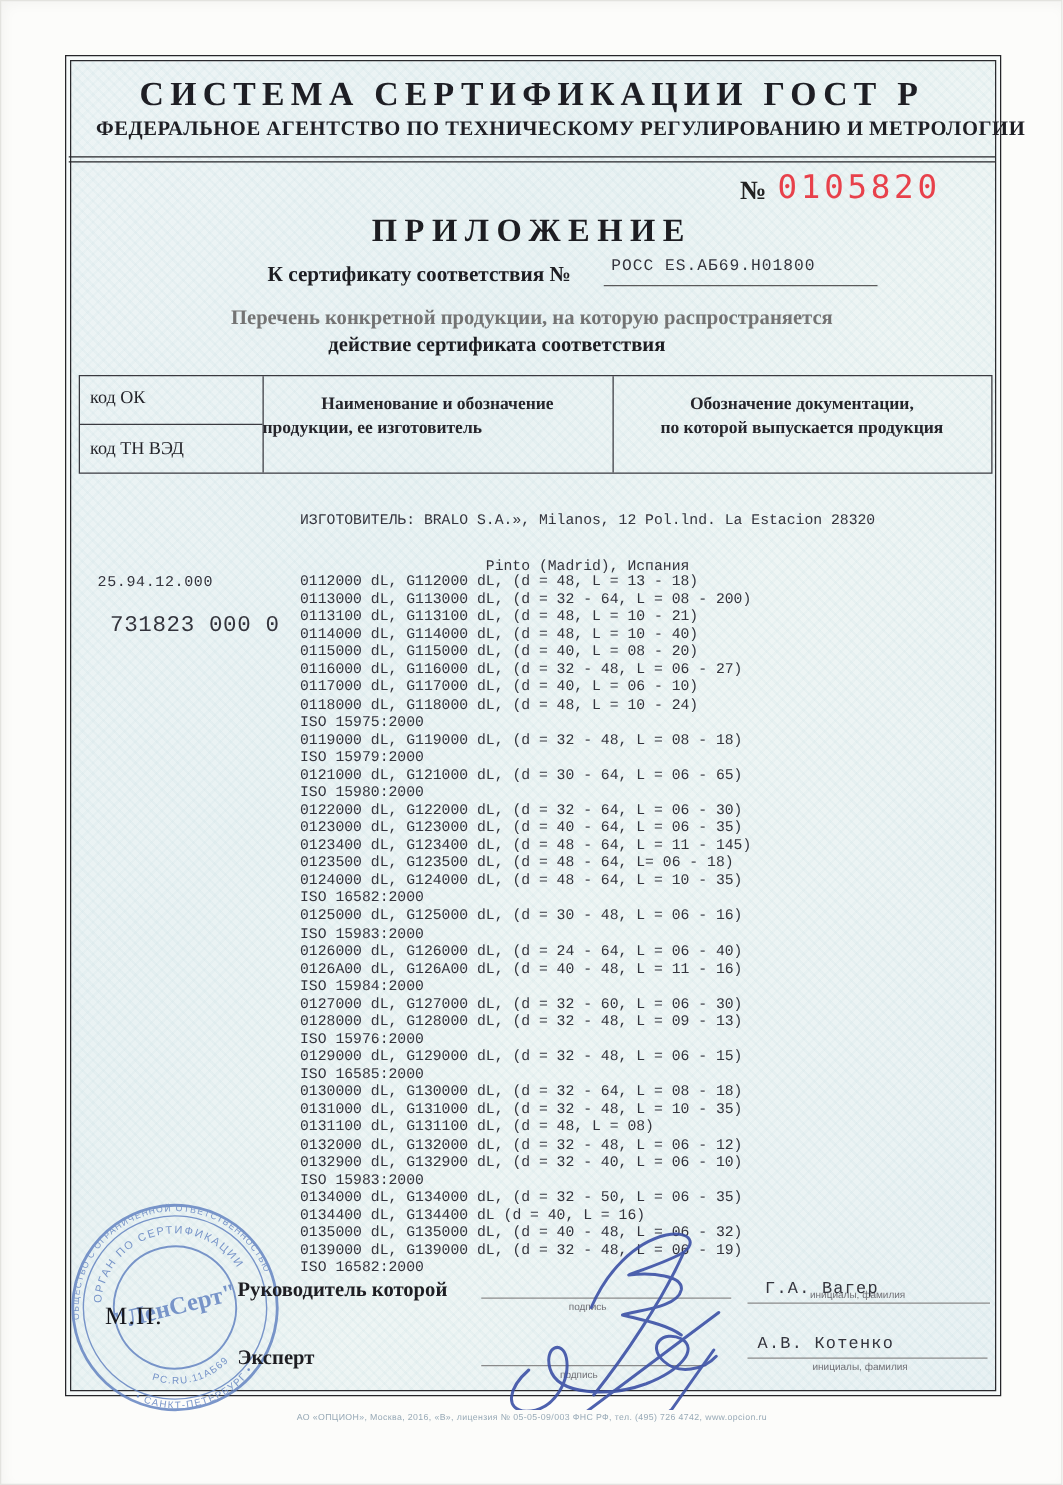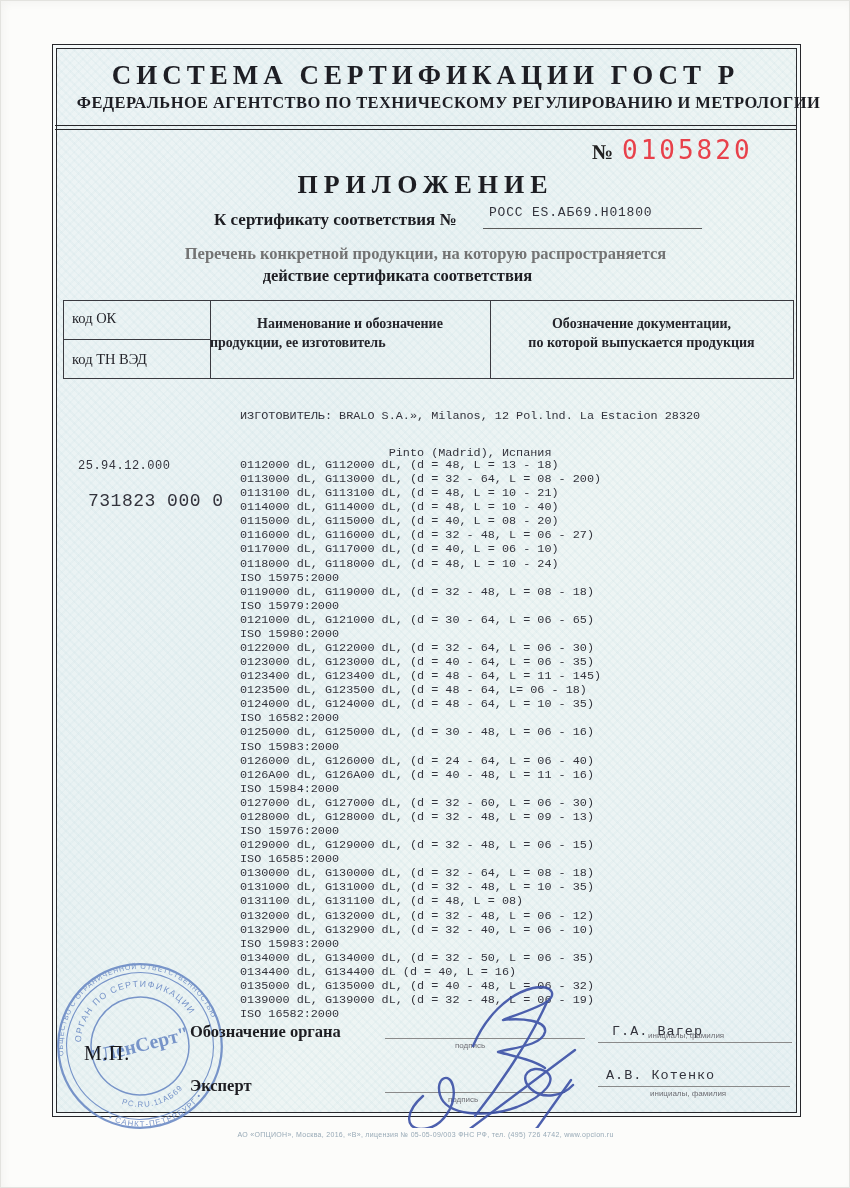--- a/index.html
+++ b/index.html
@@ -128,21 +128,21 @@
       <text font-size="7.4" letter-spacing="1"><textPath href="#arcTO" startOffset="50%" text-anchor="middle">ОБЩЕСТВО С ОГРАНИЧЕННОЙ ОТВЕТСТВЕННОСТЬЮ</textPath></text>
       <text font-size="9.4" letter-spacing="1.5"><textPath href="#arcTI" startOffset="50%" text-anchor="middle">ОРГАН ПО СЕРТИФИКАЦИИ</textPath></text>
       <text font-size="8.4" letter-spacing="1.2"><textPath href="#arcBI" startOffset="50%" text-anchor="middle">РС.RU.11АБ69</textPath></text>
       <text font-size="8.4" letter-spacing="1.2"><textPath href="#arcBO" startOffset="50%" text-anchor="middle">• САНКТ-ПЕТЕРБУРГ •</textPath></text>
       <text x="100" y="106" text-anchor="middle" font-size="21" font-weight="bold" font-family="Liberation Serif, serif">"ЛенСерт"</text>
     </g>
   </svg>
 
   <div class="abs mp">М.П.</div>
 
-  <div class="abs role1">Обозначение органа</div>
+  <div class="abs role1">Руководитель которой</div>
   <div class="abs role2">Эксперт</div>
 
   <div class="abs sline s1"></div>
   <div class="abs sline s2"></div>
   <div class="abs sline n1"></div>
   <div class="abs sline n2"></div>
 
   <div class="abs cap cap-s1">подпись</div>
   <div class="abs cap cap-s2">подпись</div>
   <div class="abs cap cap-n1">инициалы, фамилия</div>

